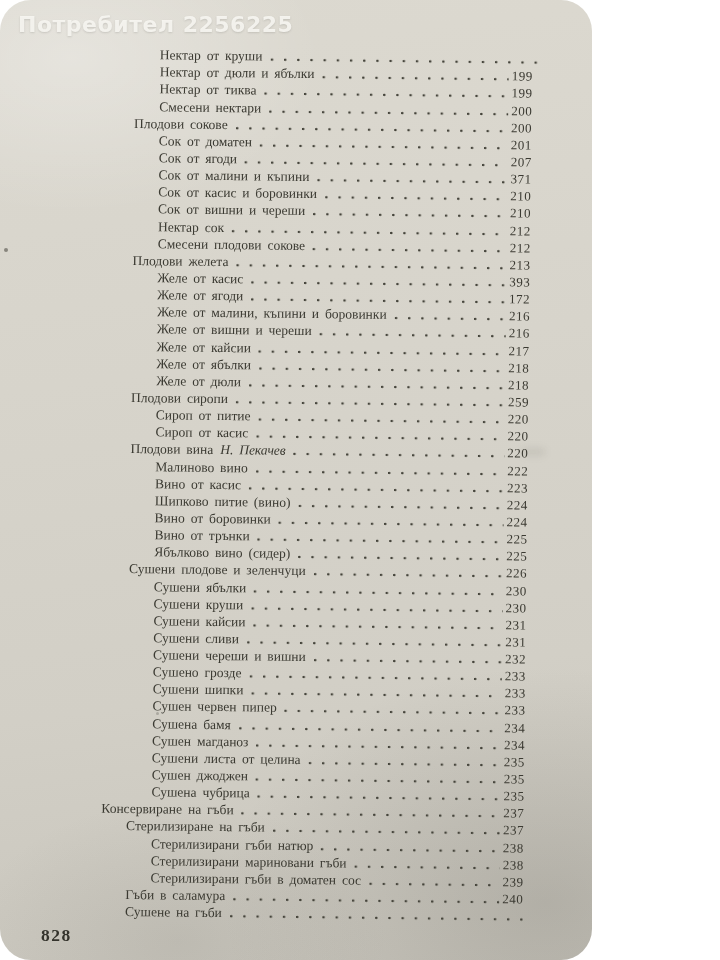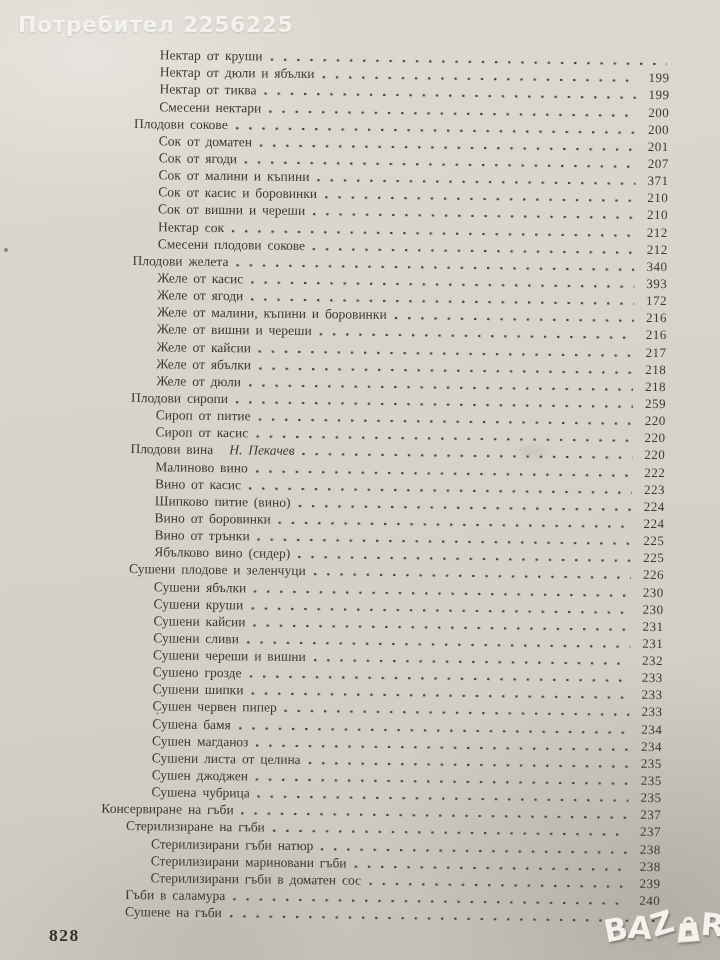--- a/index.html
+++ b/index.html
@@ -1,24 +1,25 @@
 <!DOCTYPE html>
 <html><head>
 <meta charset="utf-8">
 <style>
   html,body{margin:0;padding:0;}
   .photo{
-    position:relative; width:720px; height:960px; overflow:hidden;
+    position:relative; width:592px; height:960px; overflow:hidden;
     background:
       radial-gradient(ellipse 420px 260px at 12% 6%, rgba(255,255,255,.30), rgba(255,255,255,0) 60%),
       radial-gradient(ellipse 520px 380px at 92% 94%, rgba(92,90,82,.22), rgba(92,90,82,0) 62%),
       radial-gradient(ellipse 300px 200px at 30% 98%, rgba(110,108,100,.14), rgba(110,108,100,0) 70%),
       linear-gradient(173deg,#dcd9d0 0%, #d7d4cb 38%, #d2cfc6 70%, #c8c5bc 100%);
     font-family:"Liberation Serif","DejaVu Serif",serif;
     color:#3b3a32;
+    border-radius:31px;
   }
   .speck{position:absolute;border-radius:50%;background:rgba(70,68,60,.55);filter:blur(.6px);}
   .speck.s1{left:4px;top:248px;width:4px;height:4px;}
   .speck.s2{left:156px;top:712px;width:3px;height:3px;opacity:.5;}
   .speck.s3{left:520px;top:447px;width:26px;height:10px;background:rgba(100,96,85,.10);filter:blur(3px);border-radius:40%;}
 
   .watermark{
     position:absolute; left:18px; top:12px;
     font-family:"DejaVu Sans","Liberation Sans",sans-serif;
     font-weight:700; font-size:22px; letter-spacing:.5px;
@@ -34,31 +35,31 @@
   .row{
     display:flex; align-items:flex-end;
     height:17.15px; padding-right:50px;
     font-size:13.5px; line-height:16px; word-spacing:2.5px;
     white-space:nowrap;
   }
   .row.lvl0{padding-left:110px;}
   .row.lvl1{padding-left:135px;}
   .row.lvl2{padding-left:160px;}
   .row .t{flex:0 0 auto;}
-  .row .auth{font-style:italic; margin-left:16px;}
+  .row .auth{font-style:italic; margin-left:7px;}
   .leader{
     flex:1 1 auto; height:6px; margin:0 3px 2px 7px;
     background-image:radial-gradient(circle at 2px 3px, #45443b 1.15px, rgba(69,68,59,0) 1.6px);
     background-size:13.2px 6px; background-repeat:repeat-x; background-position:0 100%;
   }
-  .pg{flex:0 0 auto; width:30px; text-align:right; font-size:13px; letter-spacing:.5px;}
+  .pg{flex:0 0 auto; width:30px; text-align:left; font-size:13px; letter-spacing:.5px;}
   .pg.empty{width:0;}
 
   .footer-page{
-    position:absolute; left:49px; top:925px;
+    position:absolute; left:41px; top:925px;
     font-size:17.5px; font-weight:700; letter-spacing:1.5px; color:#34332c;
   }
 
   .bazar{
     position:absolute; left:604px; top:912px;
     display:flex; align-items:flex-end;
     font-family:"DejaVu Sans","Liberation Sans",sans-serif;
     font-weight:900; font-size:31px; line-height:1;
     color:#f3f2ec;
     transform:rotate(-3deg);
@@ -140,21 +141,21 @@
     <span class="pg">212</span>
   </div>
       <div class="row lvl2">
     <span class="t">Смесени плодови сокове</span>
     <span class="leader"></span>
     <span class="pg">212</span>
   </div>
       <div class="row lvl1">
     <span class="t">Плодови желета</span>
     <span class="leader"></span>
-    <span class="pg">340</span>
+    <span class="pg">213</span>
   </div>
       <div class="row lvl2">
     <span class="t">Желе от касис</span>
     <span class="leader"></span>
     <span class="pg">393</span>
   </div>
       <div class="row lvl2">
     <span class="t">Желе от ягоди</span>
     <span class="leader"></span>
     <span class="pg">172</span>

